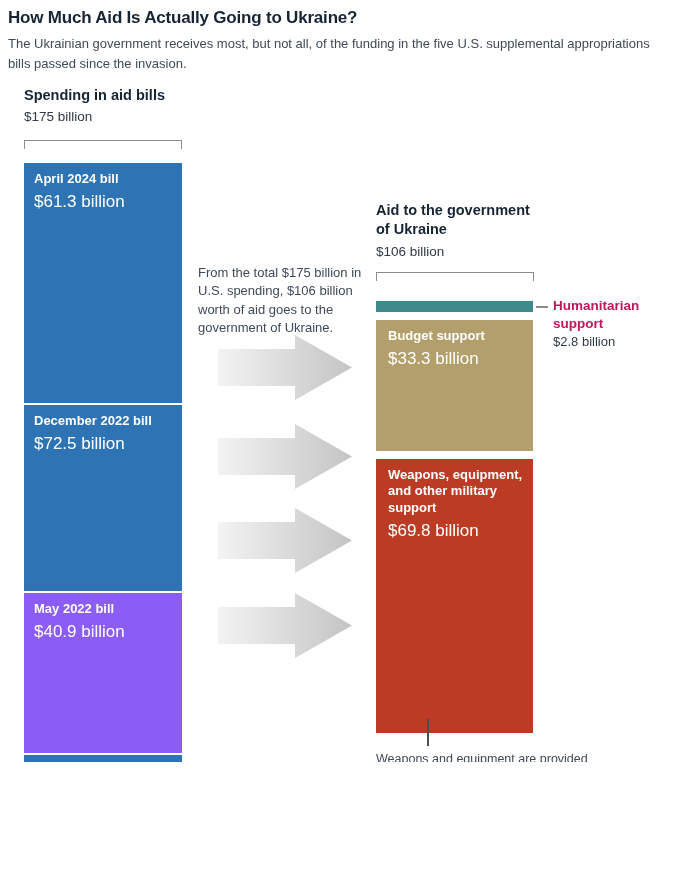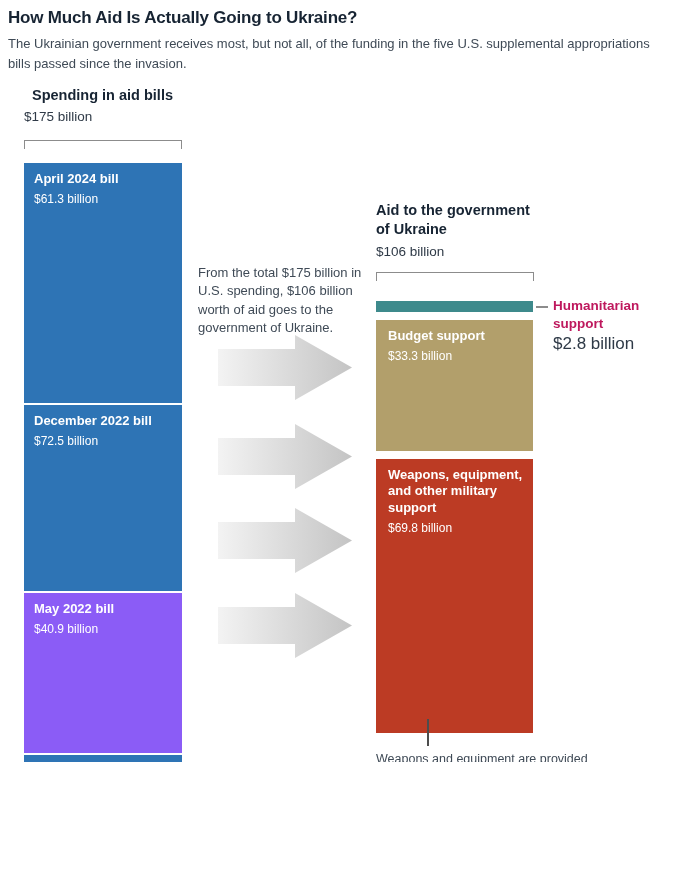--- a/index.html
+++ b/index.html
@@ -5,48 +5,48 @@
   html,body{margin:0;padding:0;background:#fff;}
   .canvas{position:relative;width:676px;height:762px;background:#ffffff;
           font-family:"Liberation Sans",sans-serif;overflow:hidden;}
 
   .title{position:absolute;left:8px;top:8px;font-size:17px;font-weight:700;
          color:#172433;letter-spacing:-0.2px;}
   .subtitle{position:absolute;left:8px;top:34px;width:664px;font-size:13px;
             color:#3f4a56;line-height:1.5;}
 
   .chart-head{position:absolute;font-weight:700;font-size:14.5px;color:#172433;line-height:1.3;}
-  .left-head{left:24px;top:86px;margin-left:8px;}
+  .left-head{left:24px;top:86px;}
   .right-head{left:376px;top:201px;width:170px;}
   .chart-total{position:absolute;font-size:13.5px;color:#2f3a47;}
   .left-total{left:24px;top:109px;}
   .right-total{left:376px;top:244px;}
 
   .bracket{position:absolute;width:156px;height:8px;
            border:1px solid #8c8c8c;border-bottom:none;}
   .left-bracket{left:24px;top:140px;}
   .right-bracket{left:376px;top:272px;}
 
   .bar{position:absolute;display:flex;flex-direction:column;}
   .left-bar{left:24px;top:163px;width:158px;gap:2px;}
   .right-bar{left:376px;top:301px;width:157px;gap:8px;}
   .seg{box-sizing:border-box;padding:8px 10px 6px;color:#ffffff;overflow:hidden;flex:none;}
   .seg-label{font-size:13px;font-weight:700;margin-bottom:5px;line-height:1.25;}
-  .seg-value{font-size:12px;line-height:1.2;}
+  .seg-value{font-size:17px;line-height:1.2;}
   .right-bar .seg{padding-left:12px;}
 
   .annotation{position:absolute;left:198px;top:264px;width:176px;font-size:13px;
               color:#3f4a56;line-height:1.42;}
 
   .arrow{position:absolute;left:218px;width:134px;height:65px;}
 
   .callout-dash{position:absolute;left:536px;top:306px;width:12px;height:2px;background:#8c8c8c;}
   .callout-label{position:absolute;left:553px;top:297px;width:118px;font-size:13.5px;
                  font-weight:700;color:#be185d;line-height:1.35;}
-  .callout-value{position:absolute;left:553px;top:334px;font-size:17px;color:#2f3a47;}
+  .callout-value{position:absolute;left:553px;top:334px;font-size:13px;color:#2f3a47;}
 
   .footnote-tick{position:absolute;left:427px;top:719px;width:2px;height:27px;background:#4d4d4d;}
   .footnote{position:absolute;left:376px;top:750px;width:256px;font-size:12.5px;
             color:#3f4a56;line-height:1.45;}
 </style>
 </head>
 <body>
 
 <div class="canvas">
 

